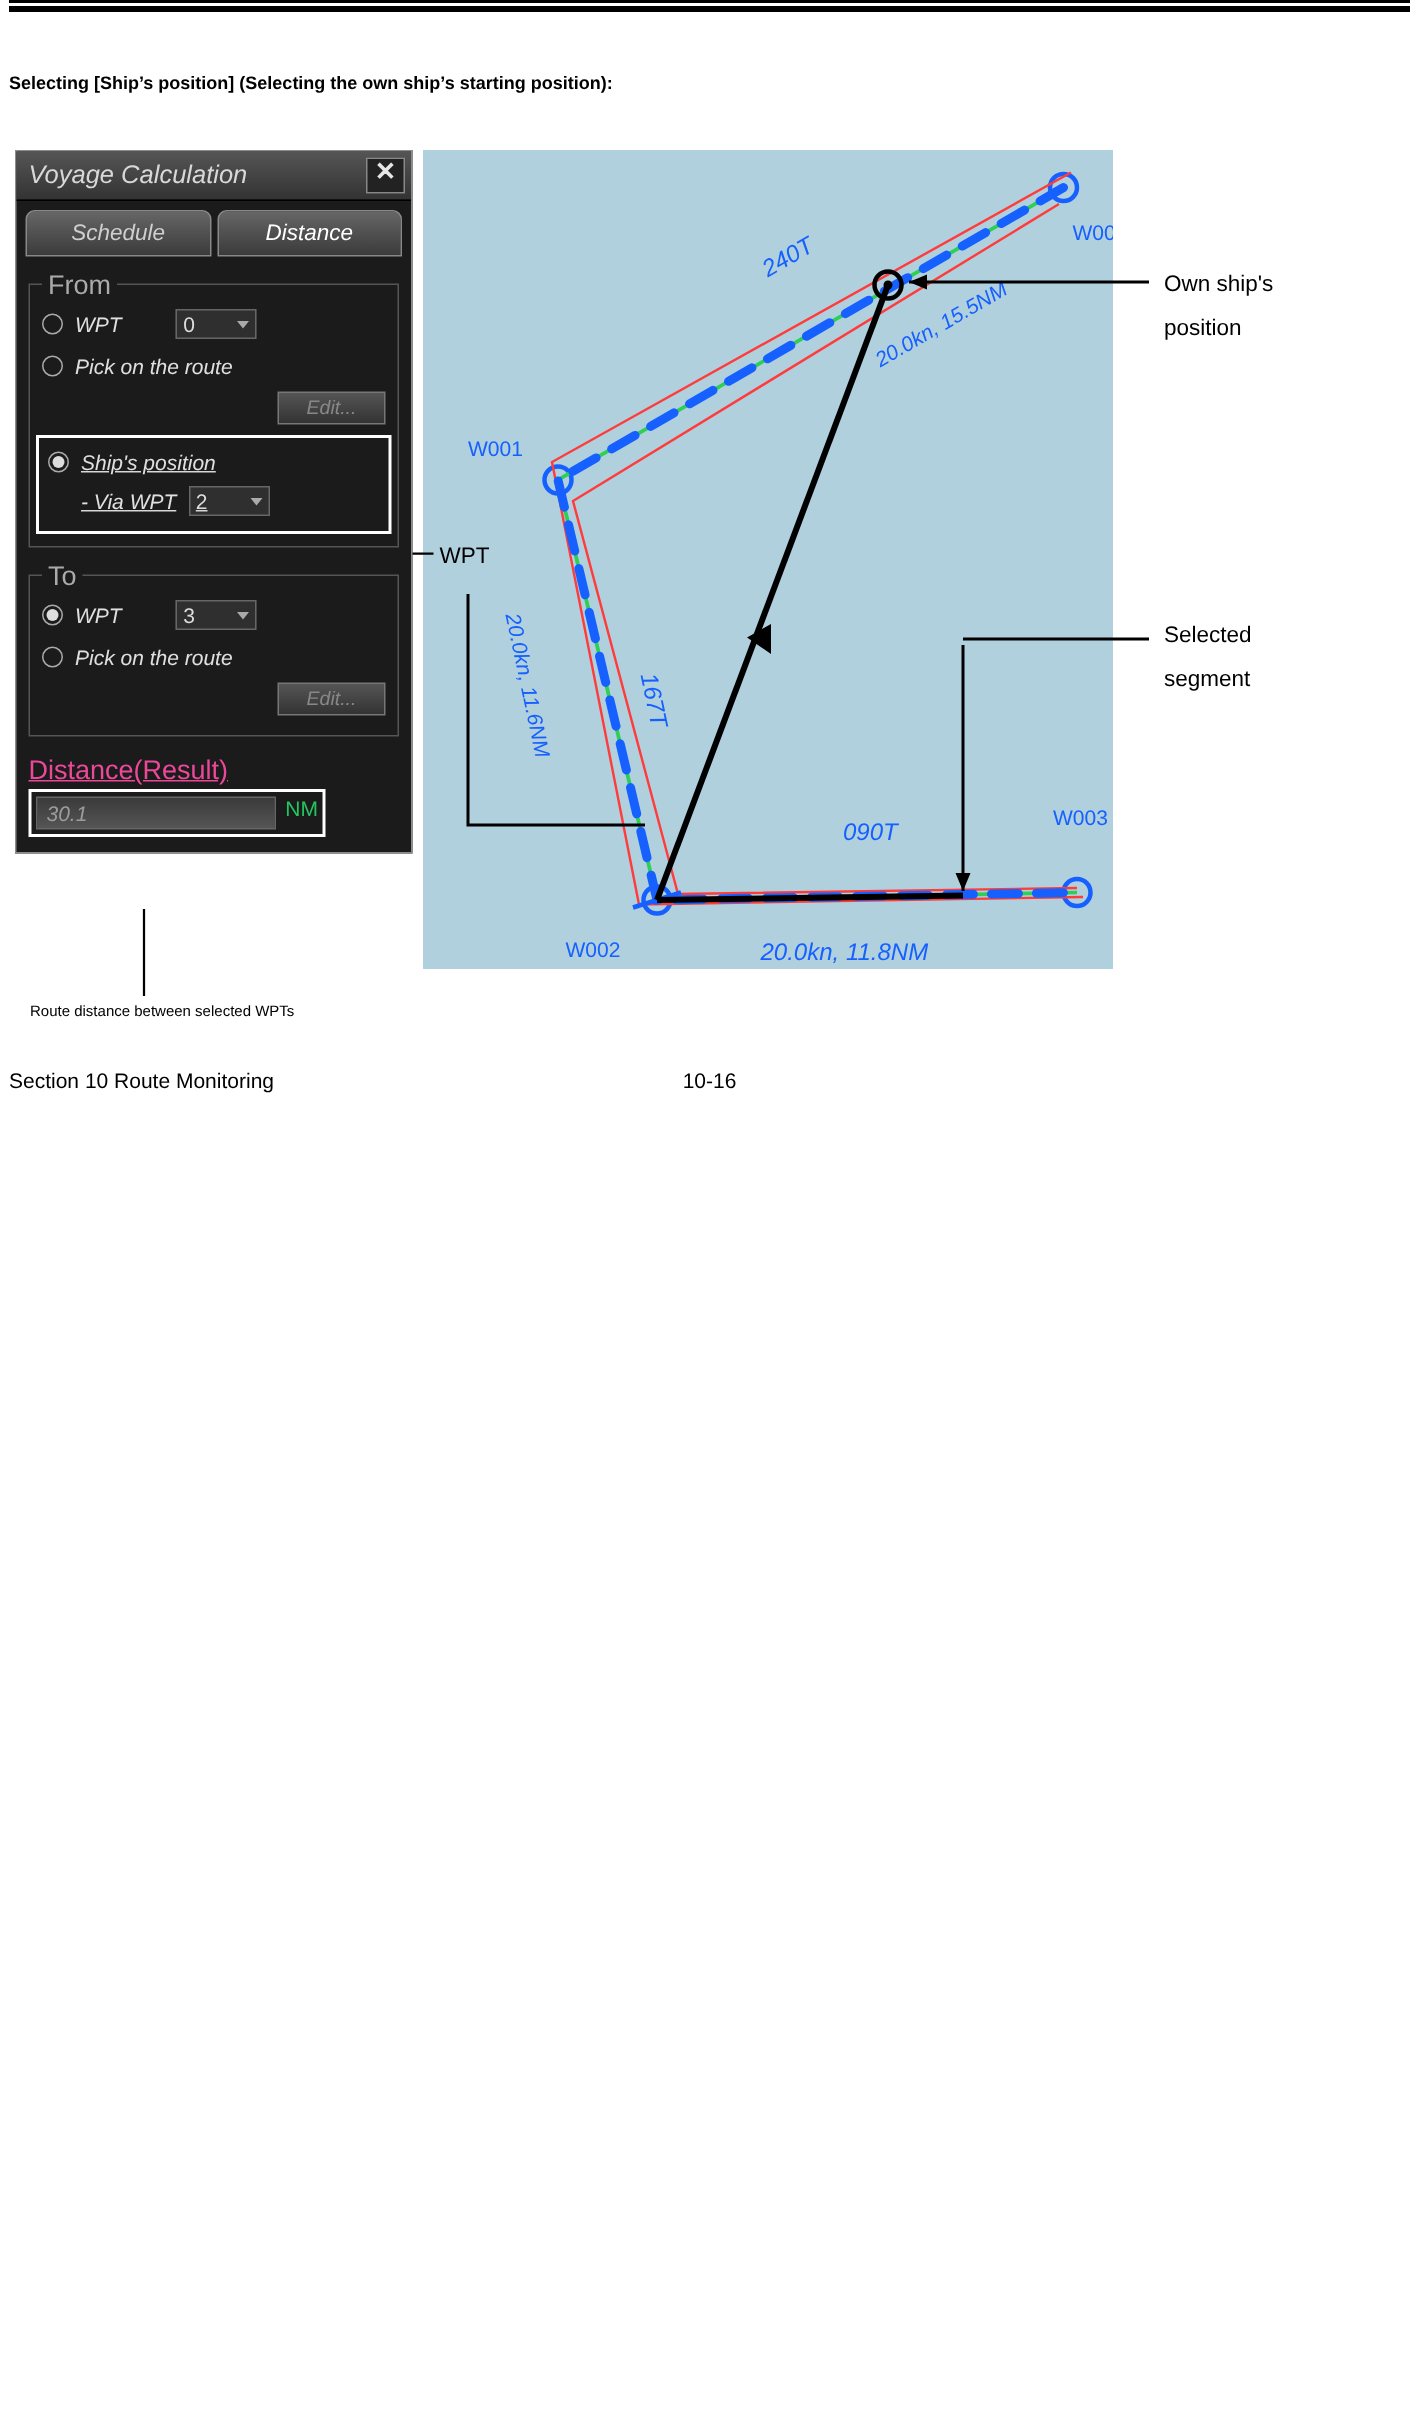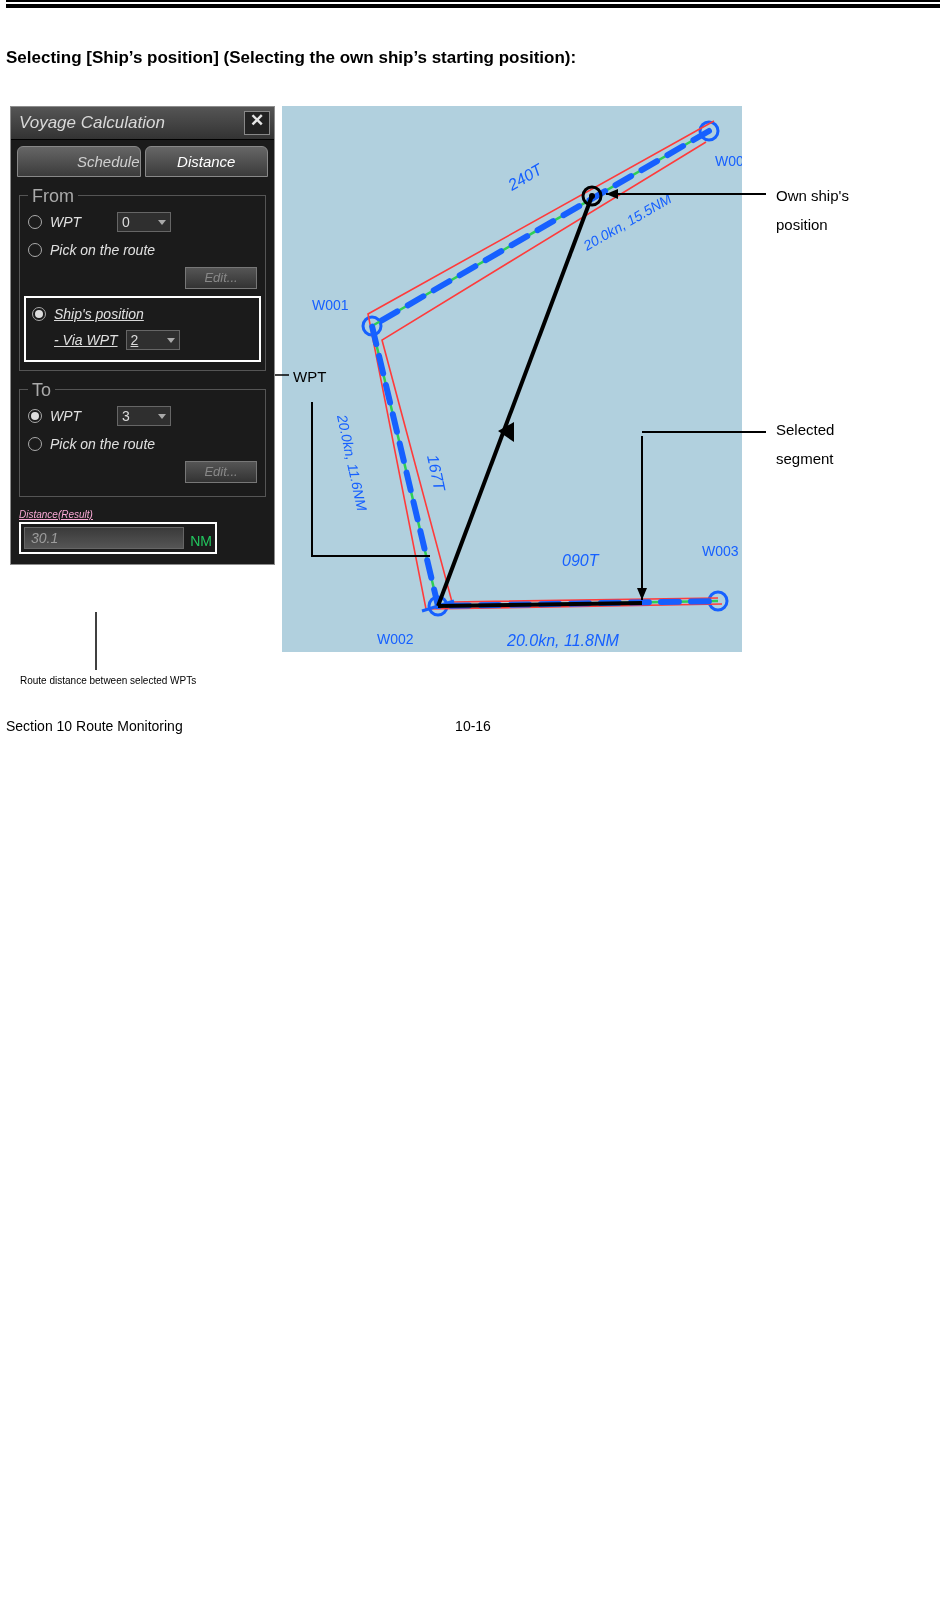--- a/index.html
+++ b/index.html
@@ -18,21 +18,21 @@
     position: relative;
   }
   .top-rules {
     margin: 0 6px 40px 6px;
   }
   .top-rules .r1 { border-top: 2px solid #000; }
   .top-rules .r2 { border-top: 4px solid #000; margin-top: 2px; }
 
   .heading {
     font-weight: bold;
-    font-size: 17px;
+    font-size: 12px;
     margin: 16px 0 34px 6px;
   }
 
   .figure-area {
     position: relative;
     height: 590px;
     margin-left: 6px;
     overflow: hidden;
   }
 
@@ -81,21 +81,21 @@
     padding: 6px 0;
     text-align: center;
     font-size: 15px;
     background: linear-gradient(#666, #3b3b3b);
     border: 1px solid #888;
     border-radius: 6px 6px 0 0;
     cursor: pointer;
     font-style: italic;
   }
   .tab.active { color: #fff; }
-  .tab.inactive { color: #cfcfcf; text-align: right; }
+  .tab.inactive { color: #cfcfcf; }
 
   .group {
     position: relative;
     margin: 18px 8px 0 8px;
     border: 1px solid #555;
     padding: 10px 8px 8px 8px;
   }
   .group .legend {
     position: absolute;
     top: -10px; left: 8px;
@@ -159,31 +159,30 @@
     border: 2px solid #fff;
     padding: 4px 6px;
     margin: 6px -4px 0 -4px;
     text-decoration: underline;
   }
   .sub-indent { margin-left: 22px; color: #cfcfcf; }
   .result-row {
     margin: 12px 8px 10px 8px;
   }
   .result-title {
-    color: #f9a8d4;
-    font-size: 10px;
+    color: #ec4899;
+    font-size: 18px;
     text-decoration: underline;
-    font-style: italic;
   }
   .dist-box {
     border: 2px solid #fff;
     padding: 3px;
     margin-top: 2px;
     display: flex;
-    align-items: flex-end;
+    align-items: flex-start;
     gap: 6px;
     width: 188px;
   }
   .dist-input {
     flex: 1;
     height: 20px;
     background: linear-gradient(#3a3a3a,#555);
     border: 1px solid #666;
     color: #9c9c9c;
     padding-left: 6px;

